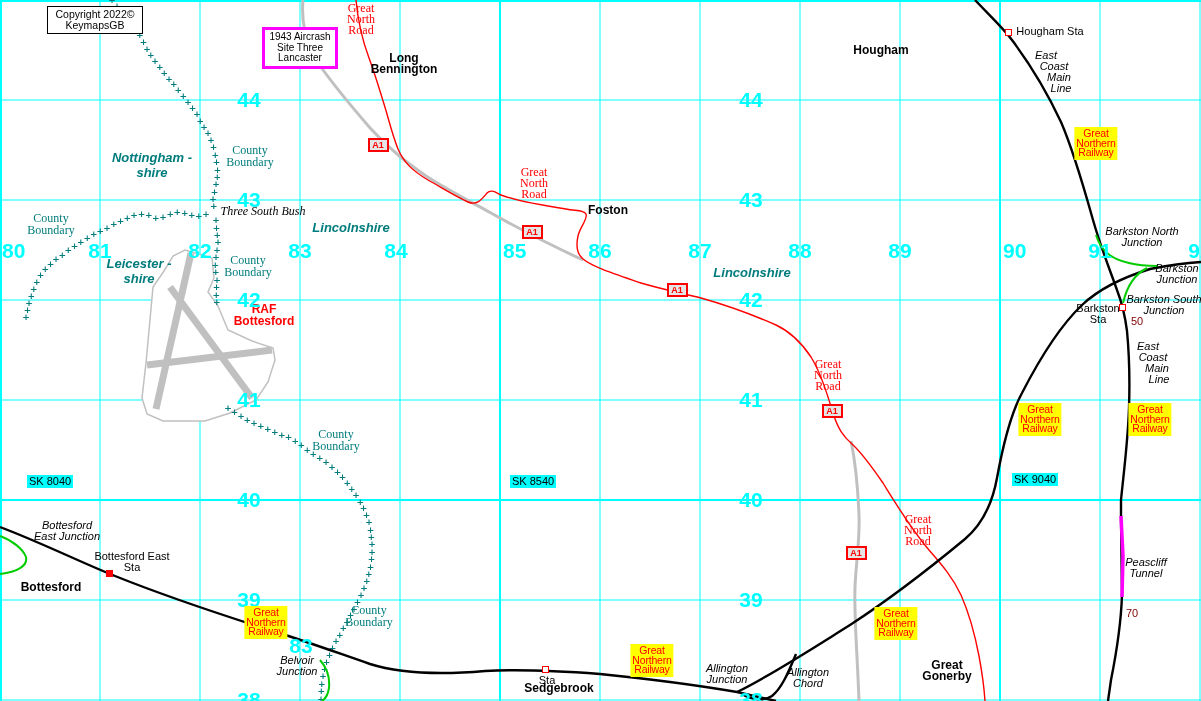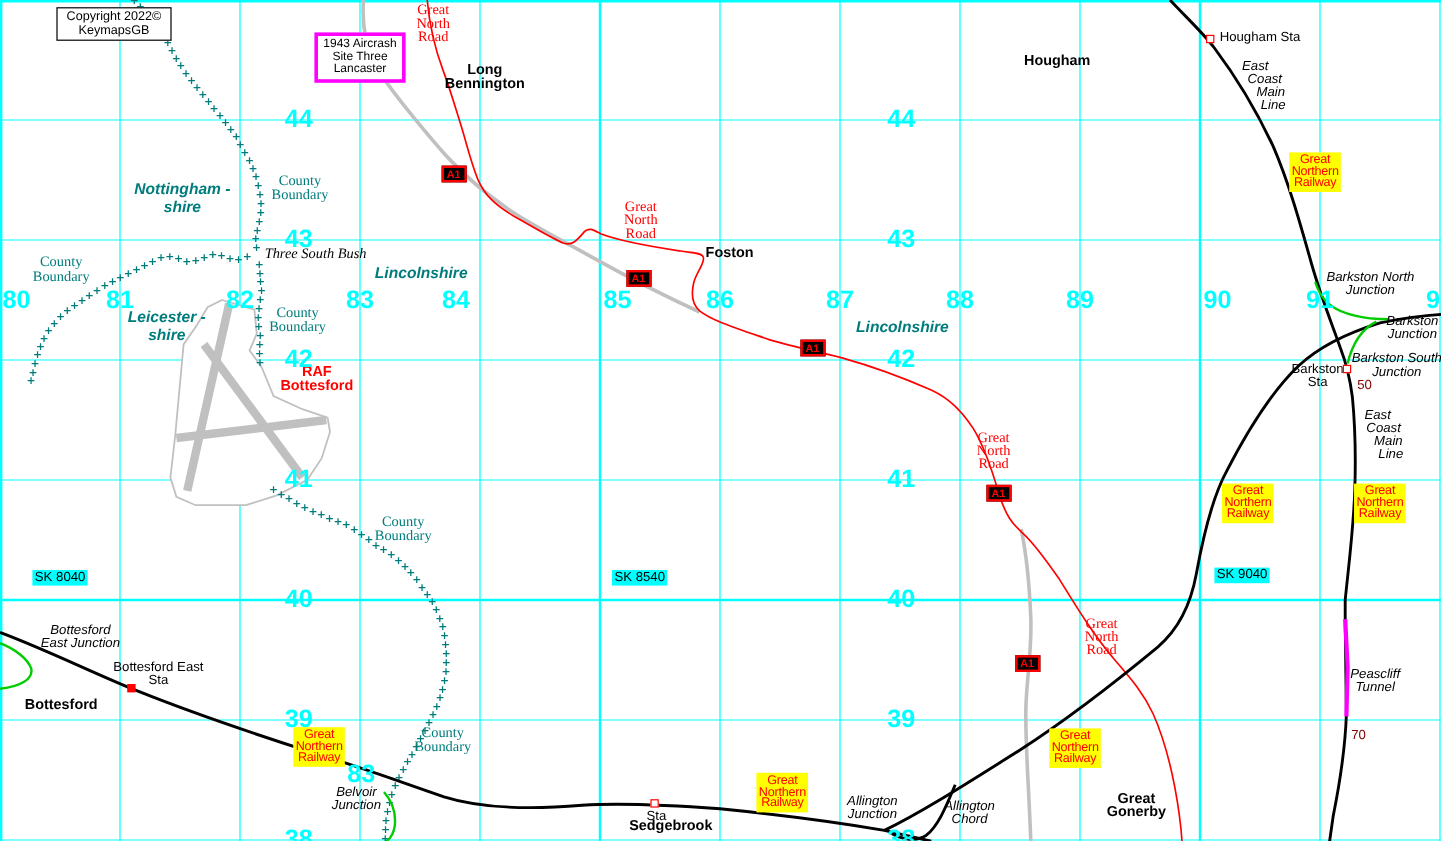--- a/index.html
+++ b/index.html
@@ -17,21 +17,21 @@
   .roadname{font-family:"Liberation Serif",serif;font-size:12px;line-height:11px;color:#ff0000;}
   .shire{font-weight:bold;font-style:italic;font-size:13px;line-height:15px;color:#007c7c;}
   .tsb{font-family:"Liberation Serif",serif;font-style:italic;font-size:12px;line-height:11px;color:#000;}
   .raf{font-weight:bold;font-size:12px;line-height:11.5px;color:#ff0000;}
   .maroon{font-size:11px;line-height:11px;color:#800000;}
   .gridnum{font-weight:bold;font-size:21px;line-height:20px;color:#00ffff;}
   .sk{position:absolute;font-size:11px;line-height:13px;color:#000;background:#00ffff;padding:0 2px;white-space:nowrap;}
   .gnrbox{position:absolute;transform:translateX(-50%);background:#ffff00;color:#ff0000;
           font-size:10.5px;line-height:9.5px;text-align:center;padding:2px 2px;letter-spacing:-0.2px;}
   .a1{position:absolute;width:21px;height:14px;box-sizing:border-box;border:2px solid #ff0000;
-      background:#000000;color:#ff0000;font-weight:bold;font-size:9px;line-height:10px;text-align:center;}
+      background:#e5e5e5;color:#ff0000;font-weight:bold;font-size:9px;line-height:10px;text-align:center;}
   .marker{position:absolute;width:7px;height:7px;box-sizing:border-box;}
   .marker.open{border:1.5px solid #ff0000;background:#fff;}
   .marker.filled{background:#ff0000;}
   .infobox{position:absolute;border:1px solid #000;background:#fff;color:#000;z-index:3;margin-left:40px;}
   #copyright-box{left:7px;top:6px;width:90px;padding:2px 2px;text-align:center;
                  font-size:10.5px;line-height:11px;}
   #os-box{left:7px;top:37px;width:90px;padding:2px 2px;font-size:8px;line-height:9px;text-align:left;}
   #crash-box{left:222px;top:27px;width:70px;padding:2px 0;border:3px solid #ff00ff;
              text-align:center;font-size:10px;line-height:10.5px;z-index:3;}
 </style>
@@ -373,21 +373,21 @@
       </div>
       <div class="lbl gridnum ctr" style="left: 100px; top: 241px;">
         <span>81</span>
       </div>
       <div class="lbl gridnum ctr" style="left: 200px; top: 241px;">
         <span>82</span>
       </div>
       <div class="lbl gridnum ctr" style="left: 300px; top: 241px;">
         <span>83</span>
       </div>
-      <div class="lbl gridnum ctr" style="left: 380px; top: 241px; text-align: right;">
+      <div class="lbl gridnum ctr" style="left: 396px; top: 241px; text-align: right;">
         <span>84</span>
       </div>
       <div class="lbl gridnum" style="left: 503px; top: 241px;">
         <span>85</span>
       </div>
       <div class="lbl gridnum ctr" style="left: 600px; top: 241px;">
         <span>86</span>
       </div>
       <div class="lbl gridnum ctr" style="left: 700px; top: 241px;">
         <span>87</span>

